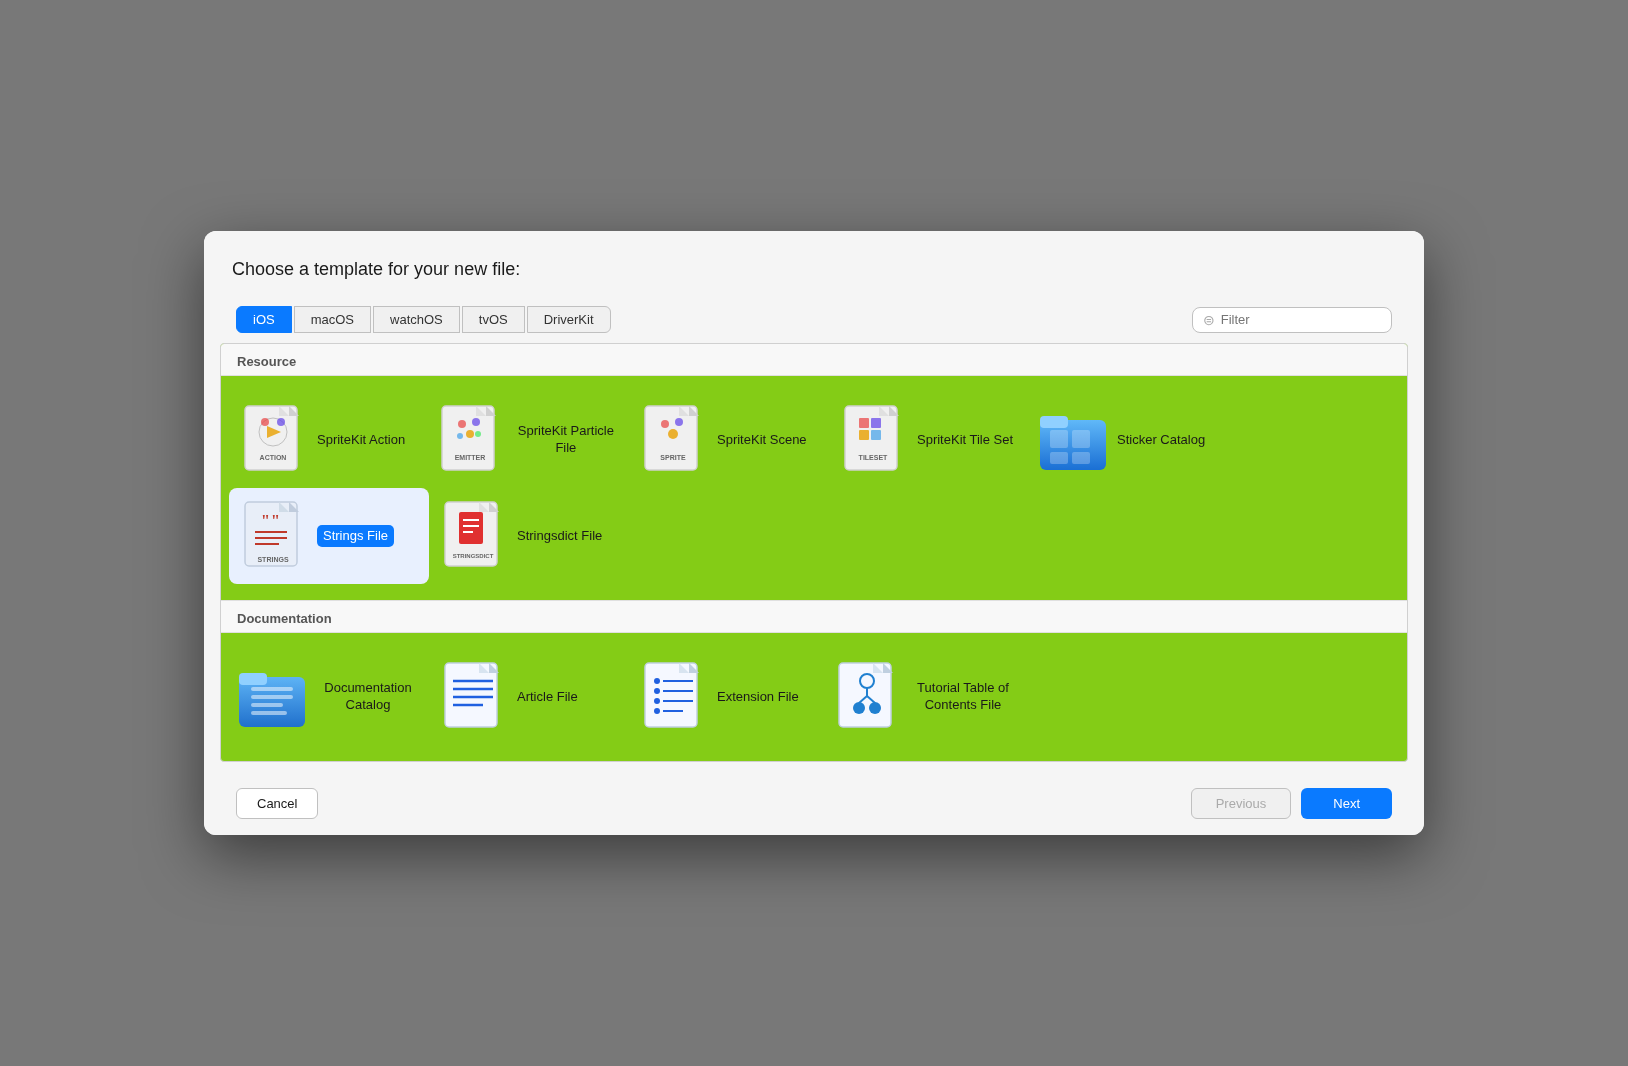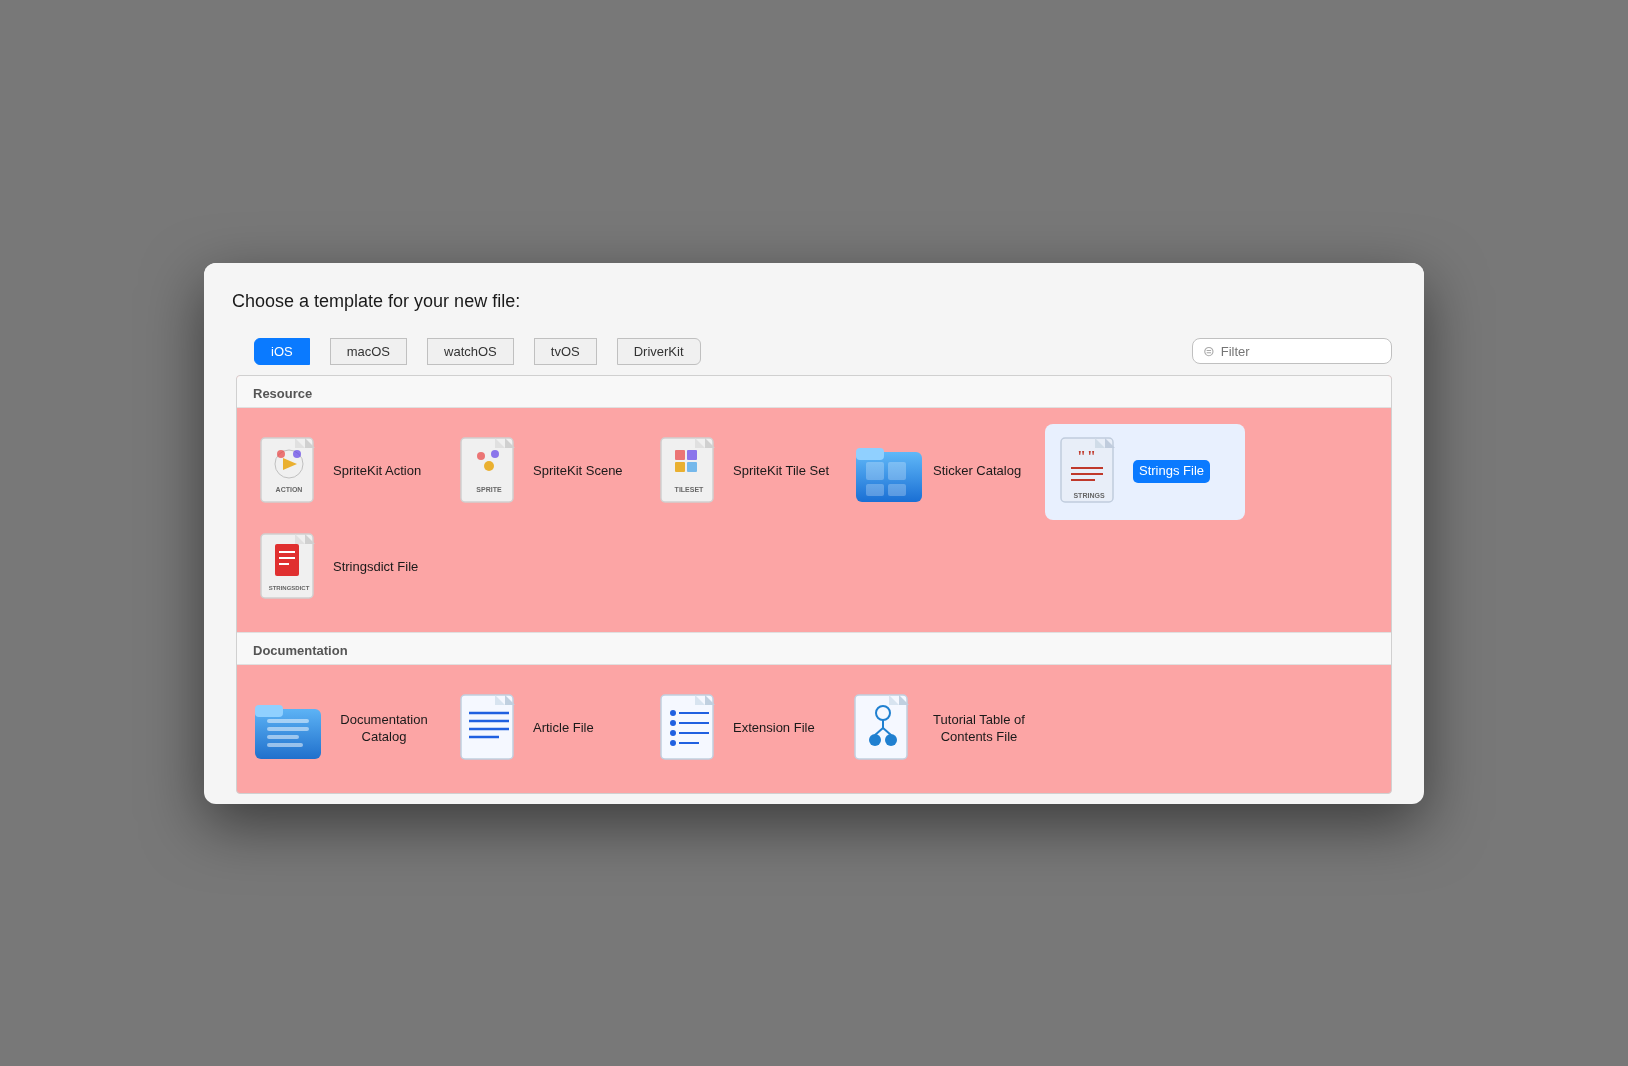--- a/index.html
+++ b/index.html
@@ -70,21 +70,20 @@
     }
 
     .tab-btn {
       padding: 5px 16px;
       border: 1px solid #c0c0c0;
       background: #f0f0f0;
       font-size: 13px;
       color: #333;
       cursor: pointer;
       font-family: inherit;
-      margin-left: 18px;
     }
 
     .tab-btn:first-child {
       border-radius: 6px 0 0 6px;
     }
 
     .tab-btn:last-child {
       border-radius: 0 6px 6px 0;
     }
 
@@ -120,22 +119,22 @@
       border: none;
       outline: none;
       font-size: 13px;
       color: #999;
       background: transparent;
       width: 100%;
       font-family: inherit;
     }
 
     .modal-content {
-      background: #fca5a5;
-      margin: 10px 32px;
+      background: #84cc16;
+      margin: 10px 16px;
       border: 1px solid #d0d0d0;
       border-radius: 4px;
       overflow: hidden;
       flex: 1;
     }
 
     .section-header {
       padding: 10px 16px 6px 16px;
       font-size: 13px;
       font-weight: 600;
@@ -283,20 +282,36 @@
             <circle cx="30" cy="28" r="14" fill="none" stroke="#c0c0c0" stroke-width="1"></circle>
             <polygon points="24,22 38,28 24,34" fill="#e8a000" opacity="0.8"></polygon>
             <circle cx="22" cy="18" r="4" fill="#e84040" opacity="0.7"></circle>
             <circle cx="38" cy="18" r="4" fill="#6040e8" opacity="0.7"></circle>
             <text x="30" y="56" text-anchor="middle" font-size="7" fill="#666" font-family="sans-serif" font-weight="600">ACTION</text>
           </svg>
         </div>
         <div class="item-label">SpriteKit Action</div>
       </div>
 
+      <div class="grid-item">
+        <div class="item-icon icon-svg-wrap">
+          <svg width="60" height="72" viewBox="0 0 60 72">
+            <rect x="2" y="2" width="52" height="64" rx="4" ry="4" fill="#f0f0f0" stroke="#d0d0d0" stroke-width="1.5"></rect>
+            <polygon points="46,2 56,12 46,12" fill="#d0d0d0"></polygon>
+            <polygon points="46,2 56,12 46,12" fill="#e0e0e0" transform="translate(-10,0)"></polygon>
+            <circle cx="22" cy="20" r="4" fill="#e84040" opacity="0.7"></circle>
+            <circle cx="36" cy="18" r="4" fill="#6040e8" opacity="0.7"></circle>
+            <circle cx="30" cy="30" r="4" fill="#e8a000" opacity="0.8"></circle>
+            <circle cx="20" cy="32" r="3" fill="#40a0e8" opacity="0.7"></circle>
+            <circle cx="38" cy="30" r="3" fill="#40e860" opacity="0.7"></circle>
+            <text x="30" y="56" text-anchor="middle" font-size="7" fill="#666" font-family="sans-serif" font-weight="600">EMITTER</text>
+          </svg>
+        </div>
+        <div class="item-label">SpriteKit Particle File</div>
+      </div>
 
       <div class="grid-item">
         <div class="item-icon icon-svg-wrap">
           <svg width="60" height="72" viewBox="0 0 60 72">
             <rect x="2" y="2" width="52" height="64" rx="4" ry="4" fill="#f0f0f0" stroke="#d0d0d0" stroke-width="1.5"></rect>
             <polygon points="46,2 56,12 46,12" fill="#d0d0d0"></polygon>
             <polygon points="46,2 56,12 46,12" fill="#e0e0e0" transform="translate(-10,0)"></polygon>
             <circle cx="22" cy="20" r="4" fill="#e84040" opacity="0.7"></circle>
             <circle cx="36" cy="18" r="4" fill="#6040e8" opacity="0.7"></circle>
             <circle cx="30" cy="30" r="5" fill="#e8a000" opacity="0.8"></circle>
@@ -457,14 +472,21 @@
             <circle cx="38" cy="47" r="6" fill="#2080d0"></circle>
           </svg>
         </div>
         <div class="item-label">Tutorial Table of Contents File</div>
       </div>
 
     </div>
 
   </div>
 
+  <div class="modal-footer">
+    <button class="cancel-btn">Cancel</button>
+    <div class="nav-btns">
+      <button class="prev-btn">Previous</button>
+      <button class="next-btn">Next</button>
+    </div>
+  </div>
 
 </div>
 
 </body></html>

